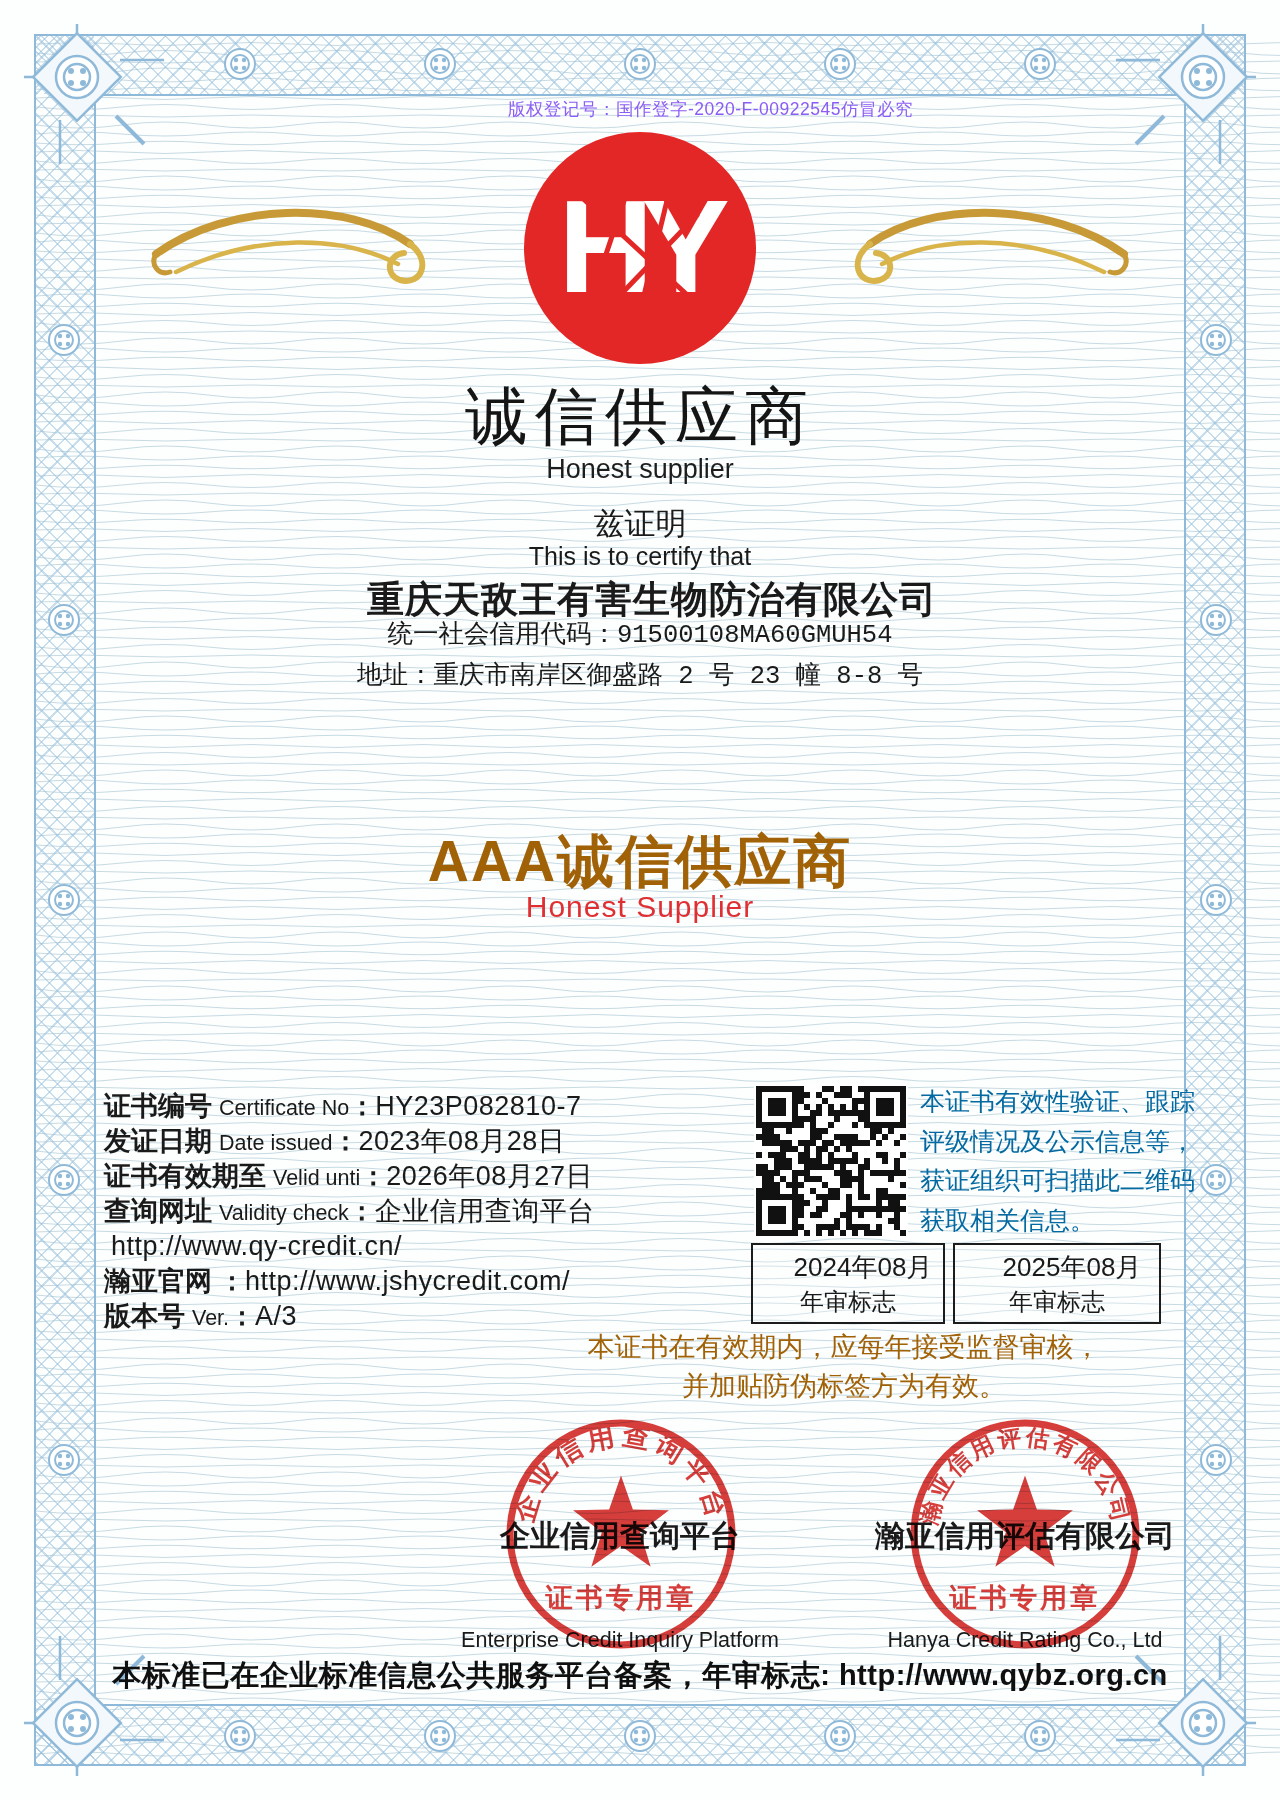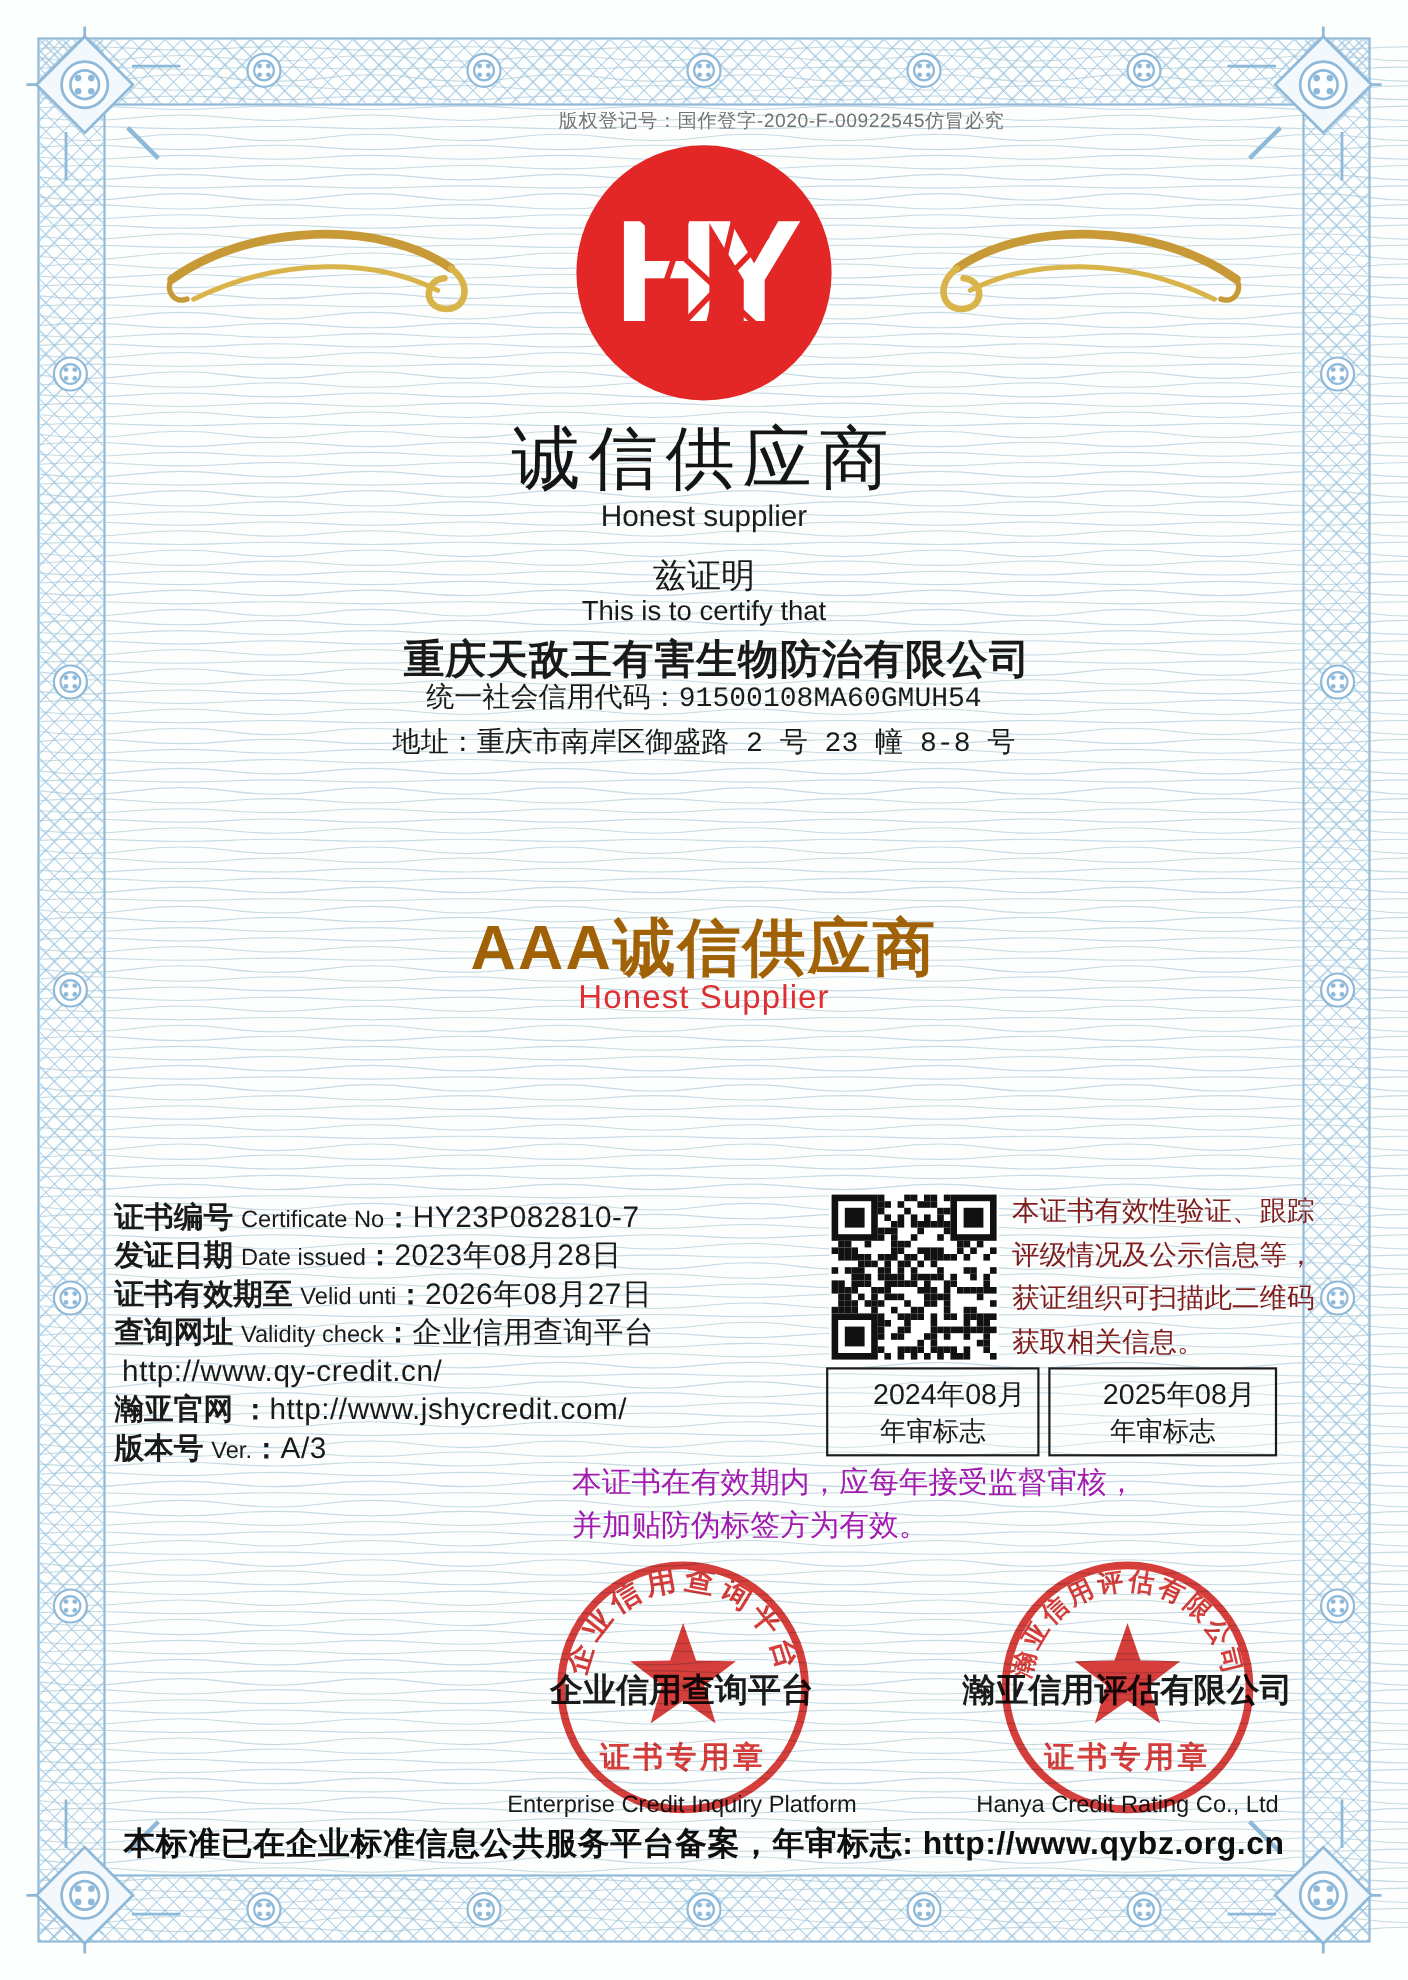--- a/index.html
+++ b/index.html
@@ -19,47 +19,47 @@
   .band.top{left:36px;top:36px;width:1208px;height:58px;}
   .band.bottom{left:36px;top:1706px;width:1208px;height:58px;}
   .band.left{left:36px;top:36px;width:58px;height:1728px;}
   .band.right{left:1186px;top:36px;width:58px;height:1728px;}
   .corner{position:absolute;width:150px;height:150px;}
   .corner.tr{transform:rotate(90deg);}
   .corner.br{transform:rotate(180deg);}
   .corner.bl{transform:rotate(270deg);}
 
   
-  .copyright{top:97px;left:508px;font-size:17.5px;color:#737373;letter-spacing:.5px;}
+  .copyright{top:97px;left:508px;font-size:17.5px;color:#8b5cf6;letter-spacing:.5px;}
   .title-cn{top:374px;font-size:63px;font-weight:500;letter-spacing:7px;color:#151515;}
   .title-en{top:454px;font-size:27px;color:#1d1d1d;}
   .certify-cn{top:503px;font-size:31px;font-weight:500;}
   .certify-en{top:542px;font-size:25px;}
   .company{top:575px;font-size:37px;font-weight:700;letter-spacing:1px;padding-left:24px;}
   .codeline{top:616px;font-size:25.5px;font-weight:500;font-family:Liberation Mono, monospace;}
   .addrline{top:657px;font-size:25.5px;font-weight:500;font-family:Liberation Mono, monospace;}
   .award-cn{top:824px;font-size:57px;font-weight:700;letter-spacing:2px;color:#a16207;}
   .award-en{top:890px;font-size:30px;font-weight:500;color:#e02f33;letter-spacing:1px;}
 
   .details{left:104px;top:1089px;width:640px;}
   .dline{height:35px;line-height:35px;white-space:nowrap;}
   .dline .cn{font-size:27px;font-weight:600;}
   .dline .en{font-size:21.5px;font-weight:400;margin-left:7px;}
   .dline .sep{font-size:26px;font-weight:600;}
   .dline .val{font-size:27px;font-weight:500;letter-spacing:.5px;}
 
   .qr-box{left:754px;top:1084px;width:154px;height:154px;background:#fff;}
-  .qr-note{left:920px;top:1082px;width:278px;font-size:25px;line-height:39.5px;font-weight:500;color:#7f1d1d;}
+  .qr-note{left:920px;top:1082px;width:278px;font-size:25px;line-height:39.5px;font-weight:500;color:#0369a1;}
 
   .badge{position:absolute;top:1243px;height:73px;border:2.5px solid #1c1c1c;text-align:center;padding-top:4px;box-sizing:content-box;background:rgba(255,255,255,.25);}
   .badge .b1{font-size:26px;font-weight:500;line-height:36px;margin-left:30px;}
   .badge .b2{font-size:24px;font-weight:500;line-height:33px;}
   .badge.one{left:751px;width:190px;}
   .badge.two{left:953px;width:204px;}
-  .review-note{left:520px;top:1328px;width:648px;text-align:left;font-size:27px;font-weight:500;line-height:39px;color:#a21caf;}
+  .review-note{left:520px;top:1328px;width:648px;text-align:center;font-size:27px;font-weight:500;line-height:39px;color:#a16207;}
 
   .issuer-cn{top:1516px;font-size:30px;font-weight:600;position:absolute;text-align:center;}
   .issuer-en{top:1628px;font-size:21.5px;font-weight:500;position:absolute;text-align:center;}
   .iss-left{left:420px;width:400px;}
   .iss-right{left:818px;width:414px;}
   .seal{position:absolute;top:1413px;width:242px;height:242px;opacity:.88;mix-blend-mode:multiply;}
   .seal.l{left:500px;}
   .seal.r{left:904px;}
 
   .footer{top:1656px;font-size:29px;font-weight:600;color:#0f0f0f;letter-spacing:.5px;}

